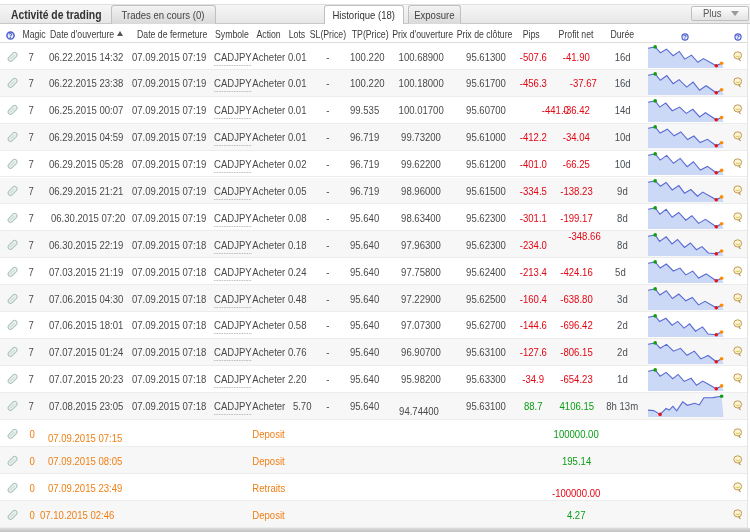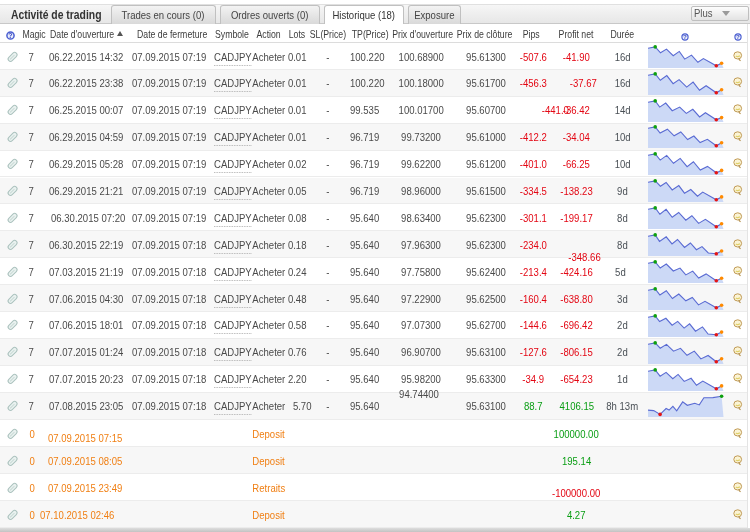--- a/index.html
+++ b/index.html
@@ -20,39 +20,38 @@
   background:linear-gradient(#f6f6f6,#e7e7e7); border-top:1px solid #e0e0e0;
   border-bottom:1px solid #c8c8c8; }
 .title .s { font-weight:bold; font-size:12.5px; color:#333; }
 .tab { position:absolute; top:5px; height:19px; line-height:18px; text-align:center;
   background:linear-gradient(#f3f3f3,#d9d9d9); border:1px solid #c0c0c0; border-bottom:none;
   border-radius:3px 3px 0 0; font-size:11.5px; color:#444; }
 .tab .s { transform-origin:50% 50%; }
 .tab.active { height:20px; background:#fff; color:#333; }
 .plusbtn { position:absolute; left:690.7px; top:5.5px; width:58px; height:15px; line-height:13px;
   border:1px solid #bfbfbf; border-radius:2px; background:linear-gradient(#fdfdfd,#e3e3e3);
-  text-align:left; font-size:11.5px; color:#555; }
+  text-align:center; font-size:11.5px; color:#555; }
 .plusbtn .s { transform-origin:50% 50%; }
 .parr { display:inline-block; width:0; height:0; border-left:4px solid transparent;
   border-right:4px solid transparent; border-top:5px solid #9a9a9a; margin-left:8px;
   vertical-align:1px; }
 .arrow { width:0; height:0; border-left:3.6px solid transparent; border-right:3.6px solid transparent;
   border-bottom:5px solid #555; }
 .hdrrow { position:absolute; left:0; top:24.0px; width:747px; height:19.0px;
   background:#fff; border-bottom:1px solid #dcdcdc; }
 .footer { position:absolute; left:0; top:527.8px; width:750px; height:4.2px;
   background:linear-gradient(#dedede,#c2c2c2); }
 .rightline { position:absolute; left:747px; top:24px; width:1px; height:504px; background:#e4e4e4; }
 </style></head>
 <body>
 <div id="page">
 <div class="bar"></div>
     <div class="c title" style="left:11.3px;top:8px"><span class="s">Activité de trading</span></div>
     <div class="tab" style="left:111.0px;width:104.5px"><span class="s">Trades en cours (0)</span></div>
-    <div class="tab" style="left:219.6px;width:100.8px"><span class="s">Ordres ouverts (0)</span></div>
     <div class="tab active" style="left:324.4px;width:79.6px"><span class="s">Historique (18)</span></div>
     <div class="tab" style="left:408.0px;width:52.7px"><span class="s">Exposure</span></div>
     <div class="plusbtn"><span class="s">Plus</span><span class="parr"></span></div>
 <div class="hdrrow"></div>
 <div class="c" style="left:5.6px;top:29.4px"><svg width="9" height="9" viewBox="0 0 9 9">
         <circle cx="4.5" cy="4.5" r="3.6" fill="#e9eefb" stroke="#4a5ed1" stroke-width="1.5"></circle>
         <text x="4.5" y="7.0" font-size="7.0" font-weight="bold" fill="#3d4cc4" text-anchor="middle" font-family="Liberation Sans, sans-serif">?</text>
       </svg></div>
     <div class="c ctr hd" style="left:-16.2px;top:26.8px;width:100px"><span class="s">Magic</span></div>
     <div class="c hd" style="left:50.0px;top:26.8px"><span class="s">Date d'ouverture</span></div>
@@ -335,21 +334,21 @@
     <div class="c" style="left:48.8px;top:237.7px"><span class="s">06.30.2015 22:19</span></div>
     <div class="c" style="left:131.6px;top:237.7px"><span class="s">07.09.2015 07:18</span></div>
     <div class="c" style="left:213.5px;top:237.7px"><span class="s sym">CADJPY</span></div>
     <div class="c ctr" style="left:218.8px;top:237.7px;width:100px"><span class="s">Acheter</span></div>
     <div class="c ctr" style="left:247.3px;top:237.7px;width:100px"><span class="s">0.18</span></div>
     <div class="c ctr" style="left:277.5px;top:237.7px;width:100px"><span class="s">-</span></div>
     <div class="c" style="left:349.8px;top:237.7px"><span class="s">95.640</span></div>
     <div class="c ctr" style="left:371.0px;top:237.7px;width:100px"><span class="s">97.96300</span></div>
     <div class="c ctr" style="left:436.0px;top:237.7px;width:100px"><span class="s">95.62300</span></div>
     <div class="c ctr" style="left:483.5px;top:237.7px;width:100px"><span class="s red">-234.0</span></div>
-    <div class="c ctr" style="left:526.5px;top:250px;width:116px"><span class="s red">-348.66</span></div>
+    <div class="c ctr" style="left:526.5px;top:229px;width:116px"><span class="s red">-348.66</span></div>
     <div class="c ctr" style="left:572.5px;top:237.7px;width:100px"><span class="s dur">8d</span></div>
     <div class="c" style="left:648px;top:233.0px;width:76px;height:23px">
       <svg width="76" height="23" style="position:absolute;left:0;top:0" viewBox="0 0 76 23">
         <polygon points="0.0,3.2 7.2,1.9 11.5,8.4 18.2,3.8 24.0,10.9 29.5,6.5 36.5,14.4 42.4,10.0 48.4,16.7 54.0,13.6 60.3,20.0 68.3,20.8 73.6,18.0 75.5,23.0 0,23.0" fill="#ccd9f6"></polygon>
         <polyline points="0.0,3.2 7.2,1.9 11.5,8.4 18.2,3.8 24.0,10.9 29.5,6.5 36.5,14.4 42.4,10.0 48.4,16.7 54.0,13.6 60.3,20.0 68.3,20.8 73.6,18.0" fill="none" stroke="#5a6bd3" stroke-width="1.1" stroke-linejoin="miter"></polyline>
         <circle cx="68.3" cy="20.8" r="1.8" fill="#e41515"></circle>
         <circle cx="73.6" cy="18.0" r="1.8" fill="#ff8a00"></circle>
         <circle cx="7.2" cy="1.9" r="1.8" fill="#0da00d"></circle>
       </svg>
     </div>
@@ -530,21 +529,21 @@
         </g>
       </svg></div>
     <div class="c ctr" style="left:-18.5px;top:399.1px;width:100px"><span class="s">7</span></div>
     <div class="c" style="left:48.8px;top:399.1px"><span class="s">07.08.2015 23:05</span></div>
     <div class="c" style="left:131.6px;top:399.1px"><span class="s">07.09.2015 07:18</span></div>
     <div class="c" style="left:213.5px;top:399.1px"><span class="s sym">CADJPY</span></div>
     <div class="c ctr" style="left:218.8px;top:399.1px;width:100px"><span class="s">Acheter</span></div>
     <div class="c ctr" style="left:252px;top:399.1px;width:100px"><span class="s">5.70</span></div>
     <div class="c ctr" style="left:277.5px;top:399.1px;width:100px"><span class="s">-</span></div>
     <div class="c" style="left:349.8px;top:399.1px"><span class="s">95.640</span></div>
-    <div class="c ctr" style="left:371.0px;top:387px;width:96px"><span class="s">94.74400</span></div>
+    <div class="c ctr" style="left:371.0px;top:404px;width:96px"><span class="s">94.74400</span></div>
     <div class="c ctr" style="left:436.0px;top:399.1px;width:100px"><span class="s">95.63100</span></div>
     <div class="c ctr" style="left:483.5px;top:399.1px;width:100px"><span class="s grn">88.7</span></div>
     <div class="c ctr" style="left:526.5px;top:399.1px;width:100px"><span class="s grn">4106.15</span></div>
     <div class="c ctr" style="left:572.5px;top:399.1px;width:100px"><span class="s dur">8h 13m</span></div>
     <div class="c" style="left:648px;top:394.4px;width:76px;height:23px">
       <svg width="76" height="23" style="position:absolute;left:0;top:0" viewBox="0 0 76 23">
         <polygon points="0.0,16.1 5.7,16.6 12.1,20.4 18.1,14.5 21.1,16.1 24.9,12.3 28.7,16.8 34.7,7.9 39.3,11.3 46.8,9.3 51.3,10.9 55.9,3.8 64.9,3.6 73.6,2.2 75.5,23.0 0,23.0" fill="#ccd9f6"></polygon>
         <polyline points="0.0,16.1 5.7,16.6 12.1,20.4 18.1,14.5 21.1,16.1 24.9,12.3 28.7,16.8 34.7,7.9 39.3,11.3 46.8,9.3 51.3,10.9 55.9,3.8 64.9,3.6 73.6,2.2" fill="none" stroke="#5a6bd3" stroke-width="1.1" stroke-linejoin="miter"></polyline>
         <circle cx="12.1" cy="20.4" r="1.8" fill="#e41515"></circle>
         <circle cx="73.6" cy="2.2" r="1.8" fill="#0da00d"></circle>

